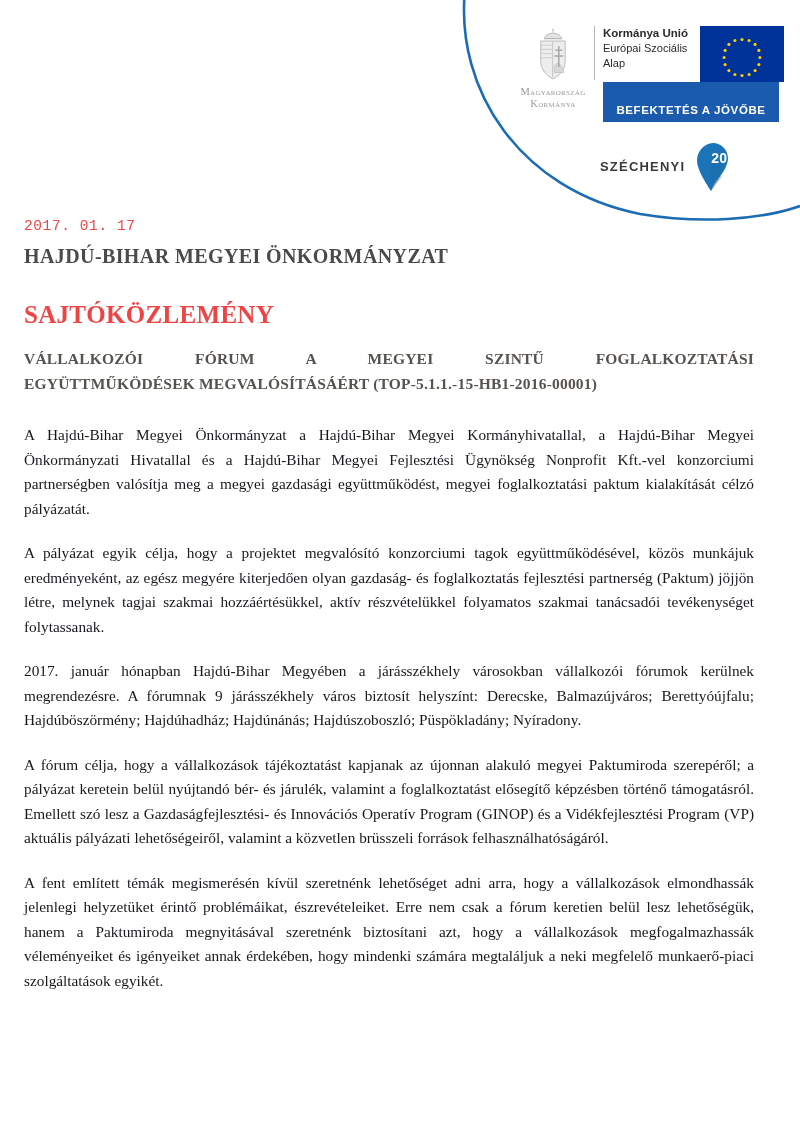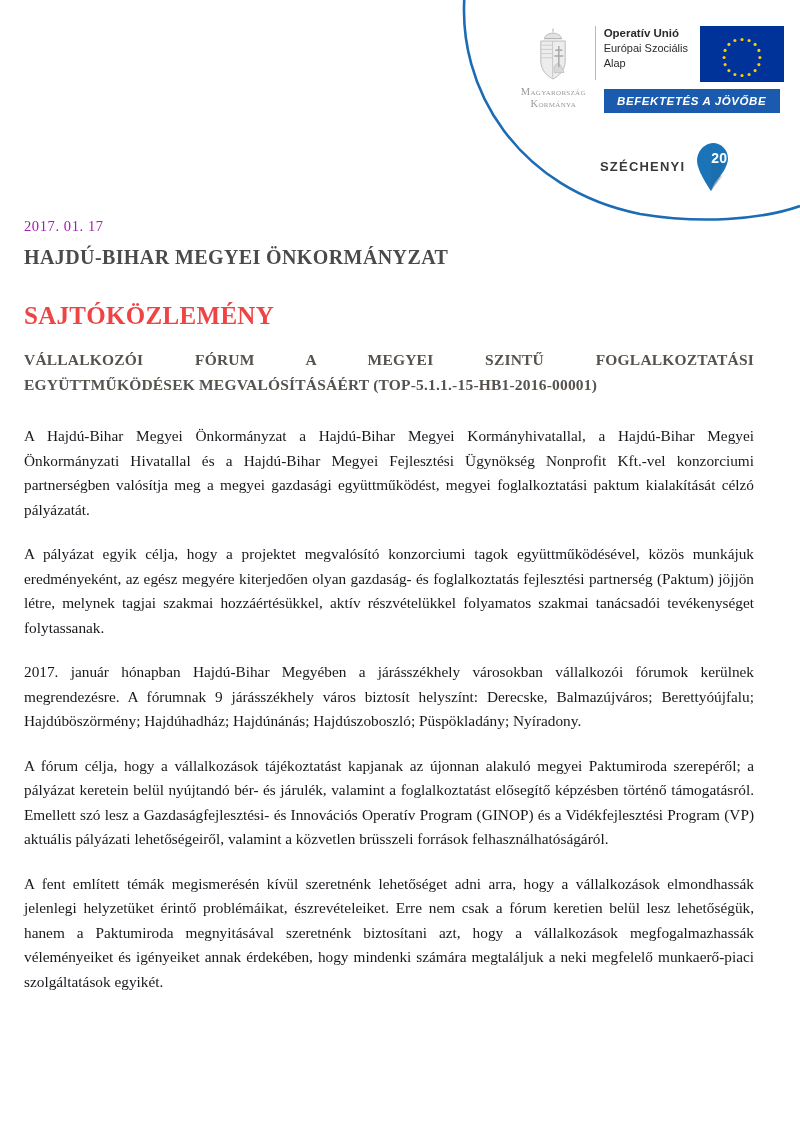--- a/index.html
+++ b/index.html
@@ -88,33 +88,31 @@
     margin-left: 12px;
     width: 84px;
     height: 56px;
     background: #003399;
     position: relative;
     flex: 0 0 auto;
   }
   .eu-flag svg { display: block; width: 84px; height: 56px; }
 
   .eu-banner {
-    margin-top: 7px;
     margin-left: 9px;
     background: #1a5bad;
     color: #ffffff;
     font-family: "Liberation Sans", sans-serif;
     font-size: 11.5px;
     font-weight: bold;
     letter-spacing: 0.6px;
-    padding: 6px 11px 6px 11px;
+    padding: 22px 11px 6px 11px;
     white-space: nowrap;
     text-align: center;
     width: 176px;
-    font-style: italic;
   }
 
   
   .szechenyi {
     position: absolute;
     top: 138px;
     left: 600px;
     display: flex;
     align-items: center;
   }
@@ -146,23 +144,23 @@
 
   
   .doc {
     position: absolute;
     top: 218px;
     left: 24px;
     width: 730px;
   }
 
   .doc-date {
-    font-family: Liberation Serif, serif;
+    font-family: Liberation Mono, monospace;
     font-size: 14.5px;
-    color: #a21caf;
+    color: #ef4444;
     letter-spacing: 0.6px;
     margin-bottom: 11px;
   }
 
   .doc-org {
     font-family: "Liberation Serif", serif;
     font-size: 20px;
     font-weight: bold;
     color: #4a4a4a;
     letter-spacing: 0.4px;
@@ -239,21 +237,21 @@
     </svg>
     <div class="hu-gov-text">
       <div>Magyarország</div>
       <div>Kormánya</div>
     </div>
   </div>
 
   <div class="eu-block">
     <div class="eu-top">
       <div class="eu-text-col">
-        <div class="eu-line-1">Operatív Unió</div>
+        <div class="eu-line-1">Kormánya Unió</div>
         <div class="eu-line-2">Európai Szociális</div>
         <div class="eu-line-3">Alap</div>
       </div>
       <div class="eu-flag">
         <svg viewBox="0 0 84 56" xmlns="http://www.w3.org/2000/svg">
           <rect x="0" y="0" width="84" height="56" fill="#003399"></rect>
           <g fill="#ffcc00">
             <circle cx="42" cy="13.5" r="1.55"></circle>
             <circle cx="49.1" cy="14.45" r="1.55"></circle>
             <circle cx="55.1" cy="18.4" r="1.55"></circle>

